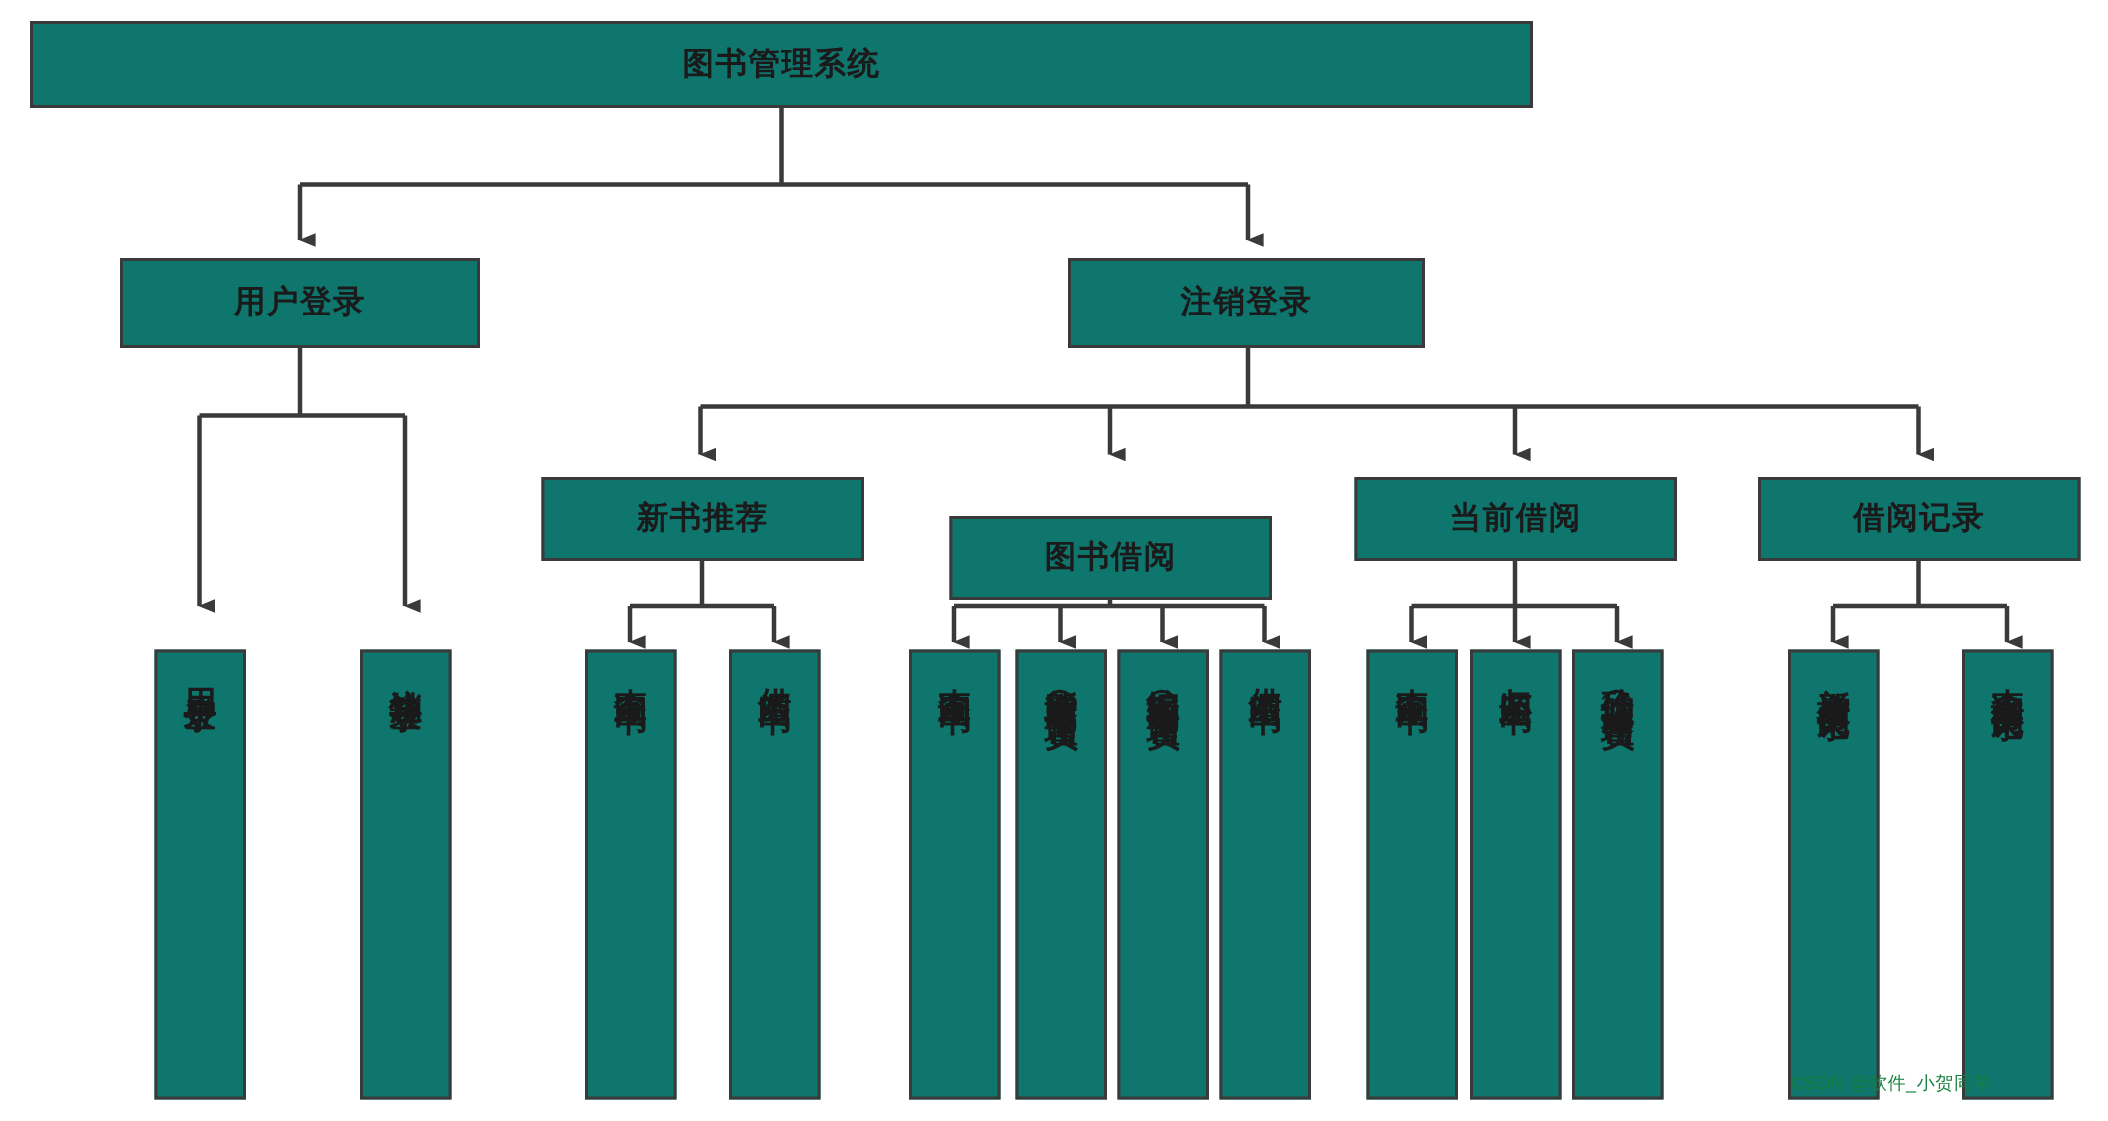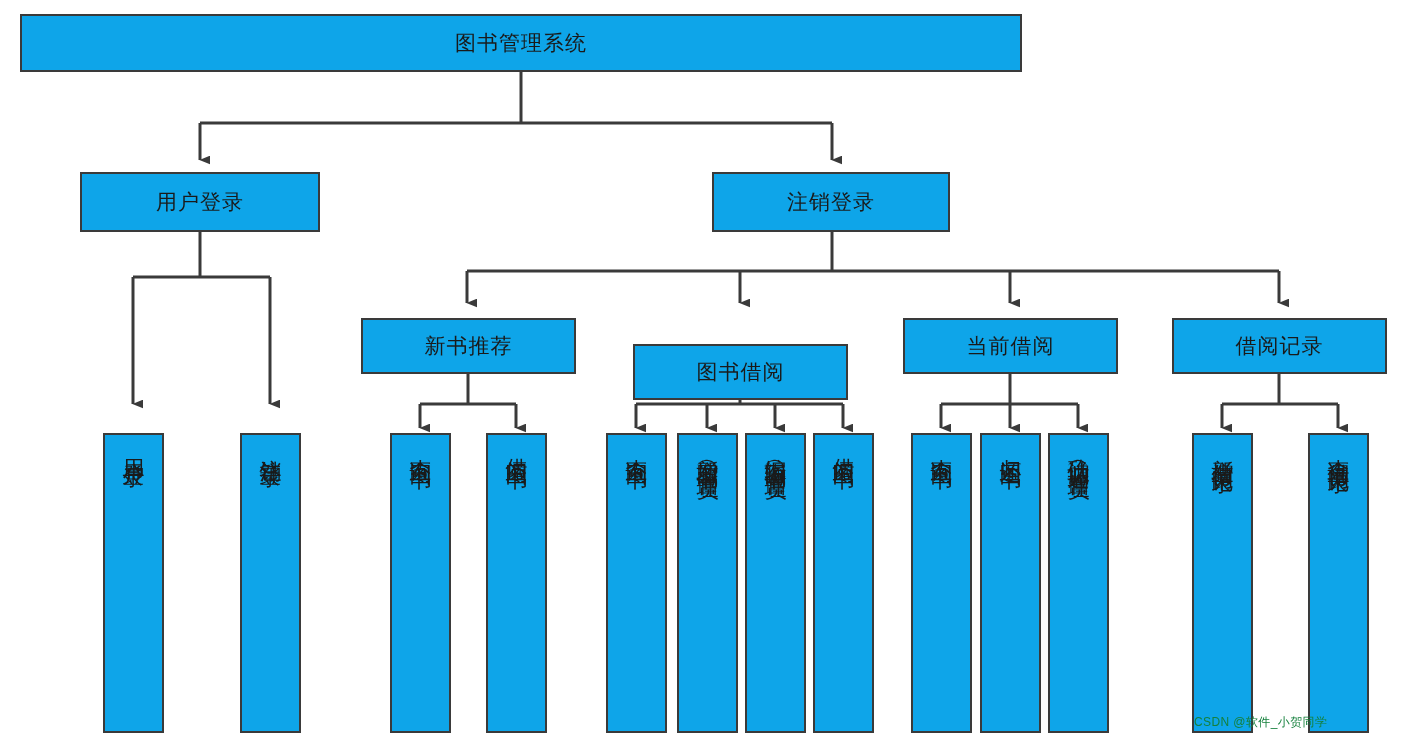--- a/index.html
+++ b/index.html
@@ -23,27 +23,28 @@
     position: absolute;
     left: 0;
     top: 0;
     width: 1405px;
     height: 747px;
     pointer-events: none;
   }
   .node {
     position: absolute;
     box-sizing: border-box;
-    background: #0ea5e9;
+    background: #0f766e;
     border: 2.5px solid #3a3a3a;
     display: flex;
     align-items: center;
     justify-content: center;
     color: #1a1a1a;
     z-index: 2;
+    font-weight: bold;
   }
   .node-label {
     display: block;
     text-align: center;
     line-height: 1.18;
     white-space: pre;
   }
   .node.horiz .node-label {
     font-size: 21px;
     letter-spacing: 1px;

